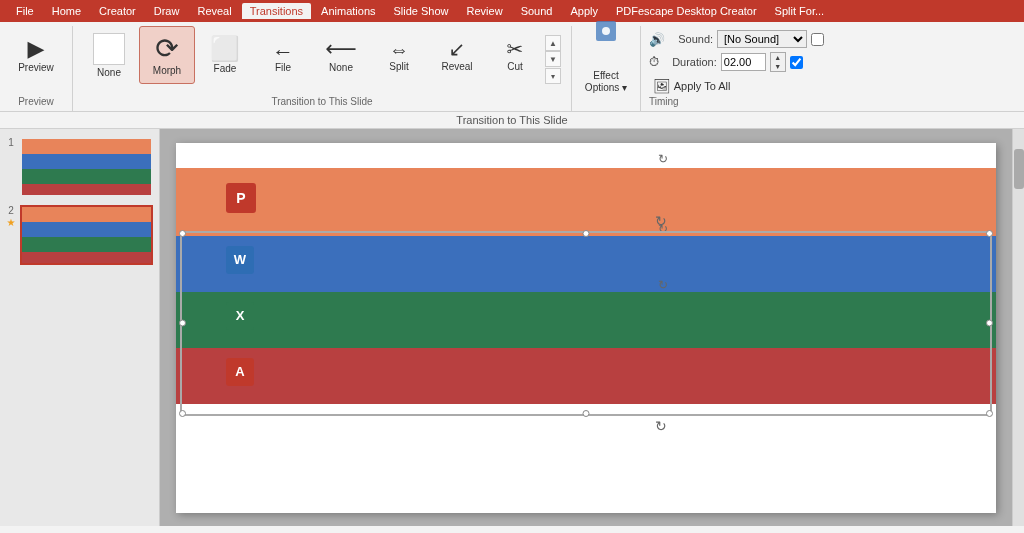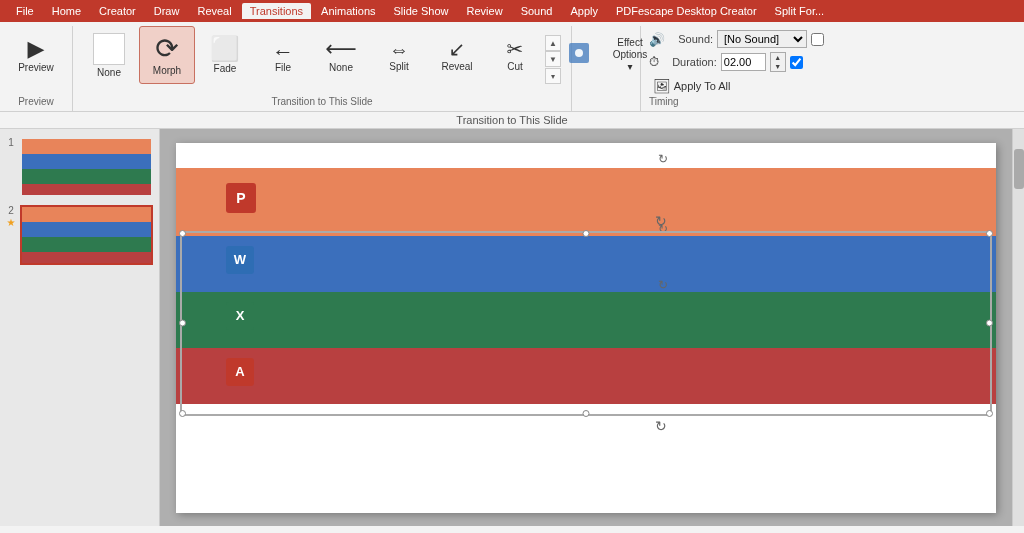--- a/index.html
+++ b/index.html
@@ -74,20 +74,21 @@
       gap: 2px;
     }
     .ribbon-btn.active { background: #f0d0c8; border-color: #c87060; }
     .ribbon-btn .icon {
       font-size: 22px;
       line-height: 1;
     }
     .ribbon-btn .label { font-size: 10px; text-align: center; }
     .effect-options-btn {
       display: flex;
+      flex-direction: column;
       align-items: center;
       width: 52px;
       height: 58px;
       border: 1px solid transparent;
       border-radius: 3px;
       cursor: pointer;
       font-size: 10px;
       color: #333;
       background: transparent;
       justify-content: center;

